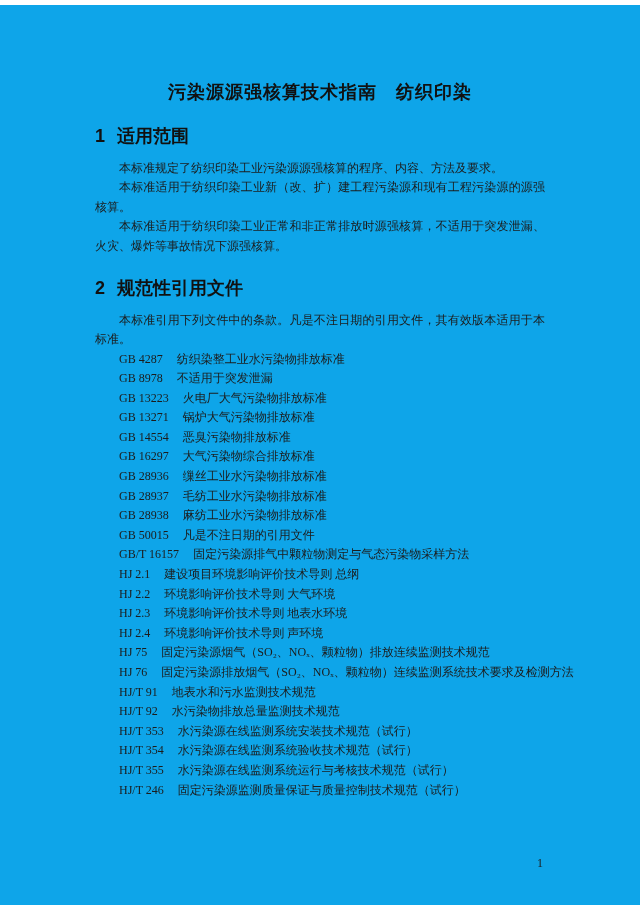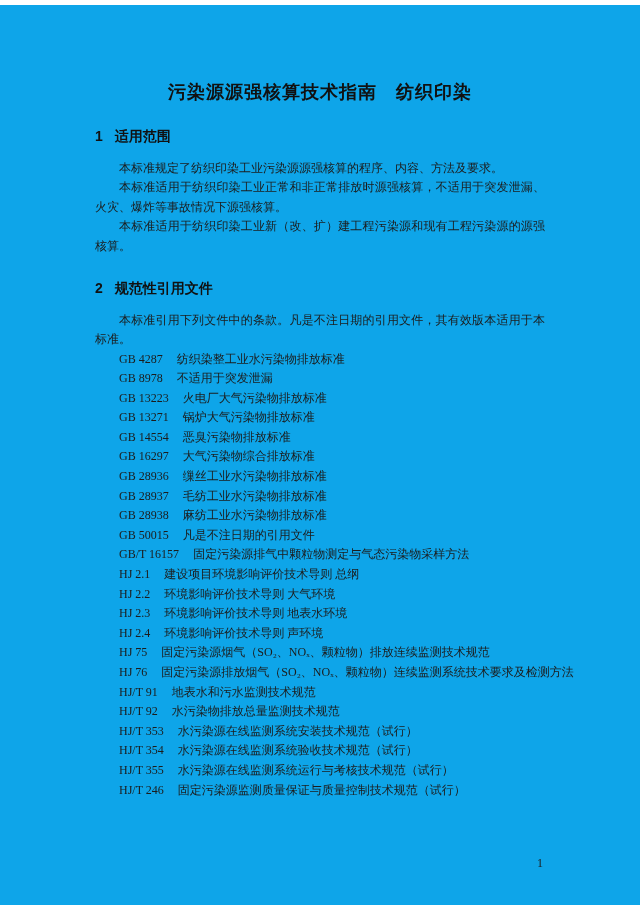--- a/index.html
+++ b/index.html
@@ -22,21 +22,21 @@
     font-size: 18px;
     font-weight: bold;
     text-align: center;
     margin: 0;
     line-height: 24px;
     letter-spacing: 1px;
     color: #111;
   }
   .sec-heading {
     font-family: "Liberation Sans", "DejaVu Sans", sans-serif;
-    font-size: 14px;
+    font-size: 18px;
     font-weight: bold;
     color: #111;
     margin: 23px 0 12px 0;
     line-height: 19.5px;
   }
   .sec-heading .sec-num { display: inline-block; margin-right: 12px; }
   .body-p {
     margin: 0;
     text-indent: 2em;
     text-align: justify;
@@ -66,22 +66,22 @@
 </head>
 <body>
 
 <div class="page">
 
   <h1 class="doc-title">污染源源强核算技术指南　纺织印染</h1>
 
   <section>
     <h2 class="sec-heading"><span class="sec-num">1</span><span>适用范围</span></h2>
     <p class="body-p">本标准规定了纺织印染工业污染源源强核算的程序、内容、方法及要求。</p>
+    <p class="body-p">本标准适用于纺织印染工业新（改、扩）建工程污染源和现有工程污染源的源强核算。</p>
     <p class="body-p">本标准适用于纺织印染工业正常和非正常排放时源强核算，不适用于突发泄漏、火灾、爆炸等事故情况下源强核算。</p>
-    <p class="body-p">本标准适用于纺织印染工业新（改、扩）建工程污染源和现有工程污染源的源强核算。</p>
   </section>
 
   <section>
     <h2 class="sec-heading"><span class="sec-num">2</span><span>规范性引用文件</span></h2>
     <p class="ref-intro">本标准引用下列文件中的条款。凡是不注日期的引用文件，其有效版本适用于本标准。</p>
     <ul class="ref-list">
       <li class="ref-item"><span class="ref-code">GB 4287</span><span class="ref-title">纺织染整工业水污染物排放标准</span></li>
       <li class="ref-item"><span class="ref-code">GB 8978</span><span class="ref-title">不适用于突发泄漏</span></li>
       <li class="ref-item"><span class="ref-code">GB 13223</span><span class="ref-title">火电厂大气污染物排放标准</span></li>
       <li class="ref-item"><span class="ref-code">GB 13271</span><span class="ref-title">锅炉大气污染物排放标准</span></li>

